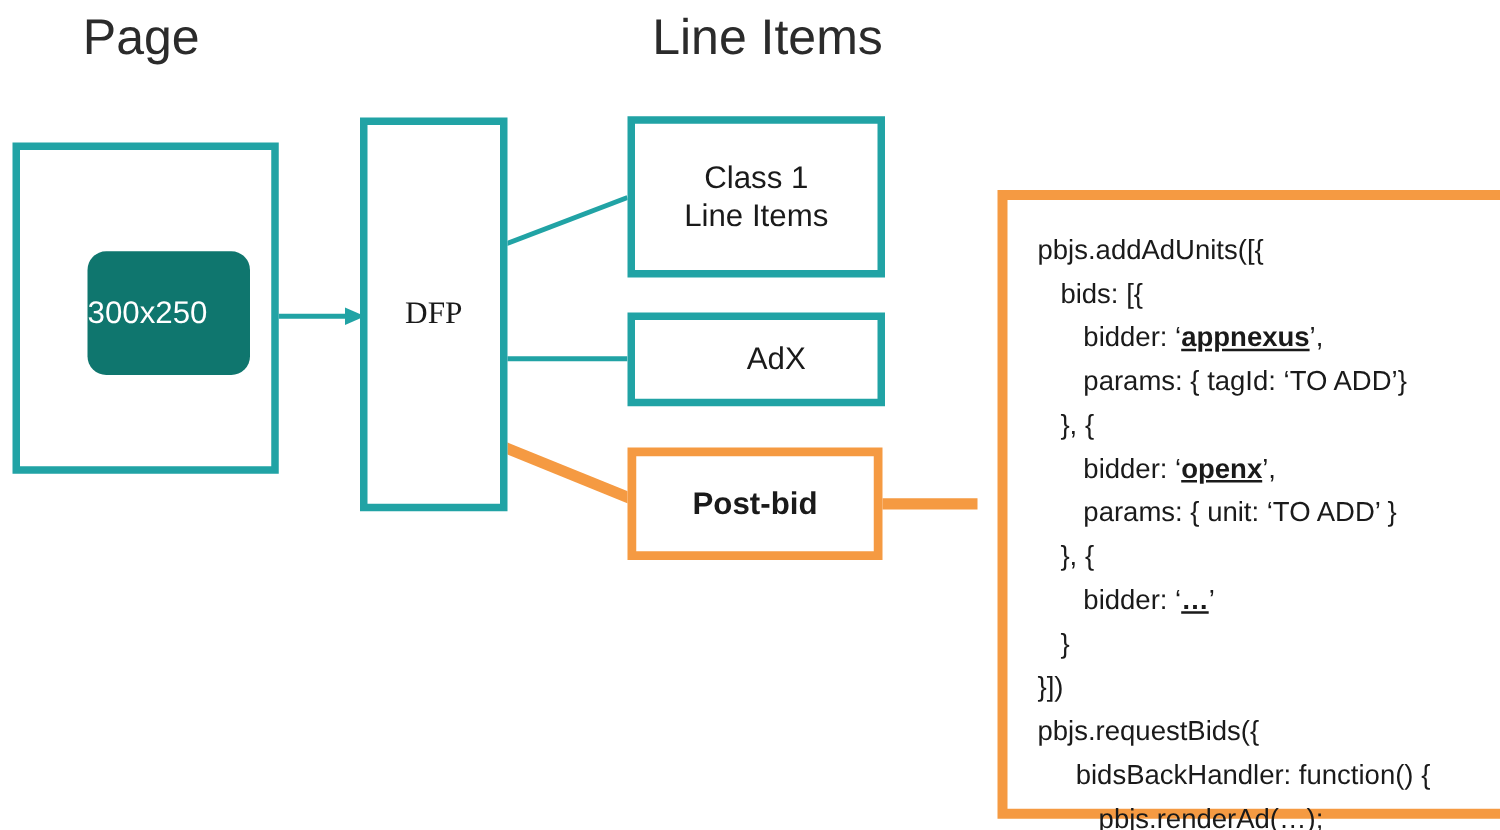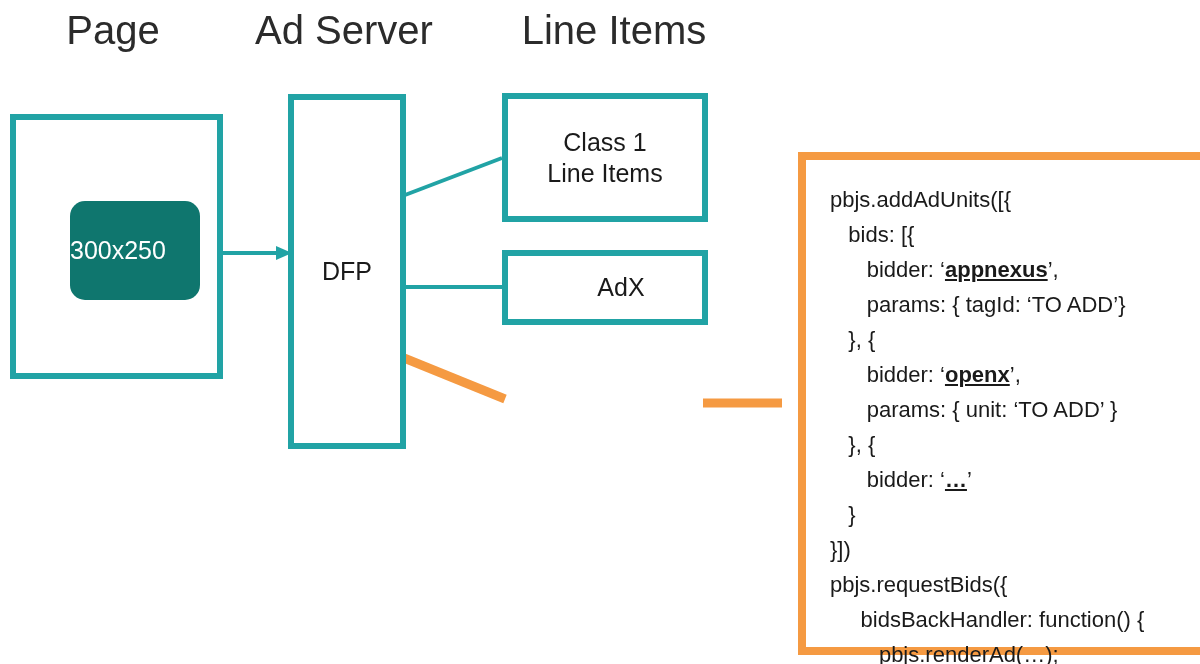--- a/index.html
+++ b/index.html
@@ -65,21 +65,21 @@
     justify-content: flex-start;
     border-radius: 15px;
   }
   #ad-slot .slot-text {
     color: #ffffff;
     font-size: 25px;
     line-height: 1;
   }
 
   
-  #dfp-box { left: 288px; top: 94px; width: 118px; height: 355px; }
+  #dfp-box { left: 288px; top: 94px; width: 118px; height: 315px; font-family: Liberation Serif, serif; }
 
   
   #class1-box { left: 502px; top: 93px; width: 206px; height: 129px; text-align: center; }
   #adx-box { left: 502px; top: 250px; width: 206px; height: 75px; padding-left: 32px; }
   #postbid-box { left: 502px; top: 358px; width: 204px; height: 90px; }
 
   
   #code-box {
     position: absolute;
     left: 798px;
@@ -112,21 +112,20 @@
     height: 664px;
     pointer-events: none;
   }
 </style>
 </head>
 <body>
 
 <div id="canvas">
 
   <div class="col-header" style="left:113px; top:10px;">Page</div>
-  <div class="col-header" style="left:344px; top:10px;">Ad Server</div>
   <div class="col-header" style="left:614px; top:10px;">Line Items</div>
 
   <svg id="wires" viewBox="0 0 1200 664" xmlns="http://www.w3.org/2000/svg">
 
     <g>
       <line x1="200" y1="253" x2="282" y2="253" stroke="#21a3a5" stroke-width="4"></line>
       <polygon points="292,253 276,246 276,260" fill="#21a3a5"></polygon>
     </g>
 
     <g>
@@ -155,18 +154,21 @@
     <span class="box-label">DFP</span>
   </div>
 
   <div class="box box-teal" id="class1-box">
     <span class="box-label">Class 1
 Line Items</span>
   </div>
   <div class="box box-teal" id="adx-box">
     <span class="box-label">AdX</span>
   </div>
+  <div class="box box-orange" id="postbid-box">
+    <span class="box-label box-label-bold">Post-bid</span>
+  </div>
 
   <div id="code-box">
     <div id="code-lines"><div class="code-line">pbjs.addAdUnits([{</div><div class="code-line">   bids: [{</div><div class="code-line">      bidder: ‘<b>appnexus</b>’,</div><div class="code-line">      params: { tagId: ‘TO ADD’}</div><div class="code-line">   }, {</div><div class="code-line">      bidder: ‘<b>openx</b>’,</div><div class="code-line">      params: { unit: ‘TO ADD’ }</div><div class="code-line">   }, {</div><div class="code-line">      bidder: ‘<b>…</b>’</div><div class="code-line">   }</div><div class="code-line">}])</div><div class="code-line">pbjs.requestBids({</div><div class="code-line">     bidsBackHandler: function() {</div><div class="code-line">        pbjs.renderAd(…);</div></div>
   </div>
 
 </div>
 
 </body></html>

